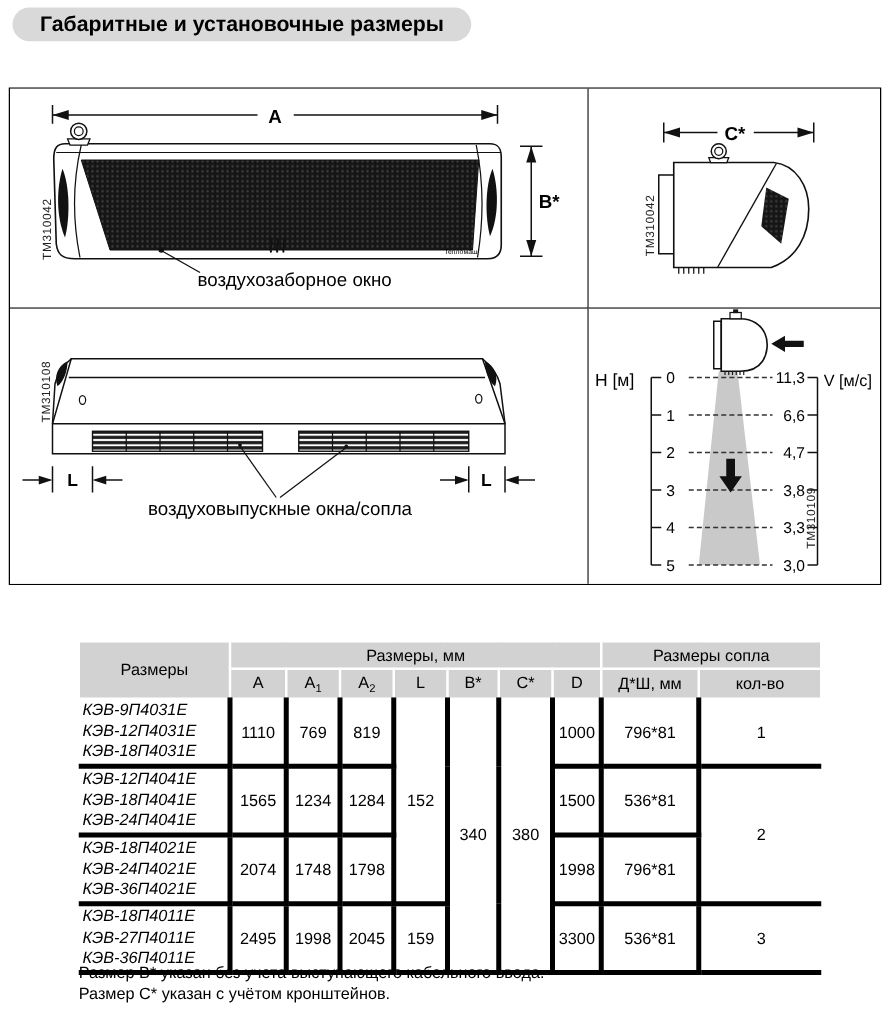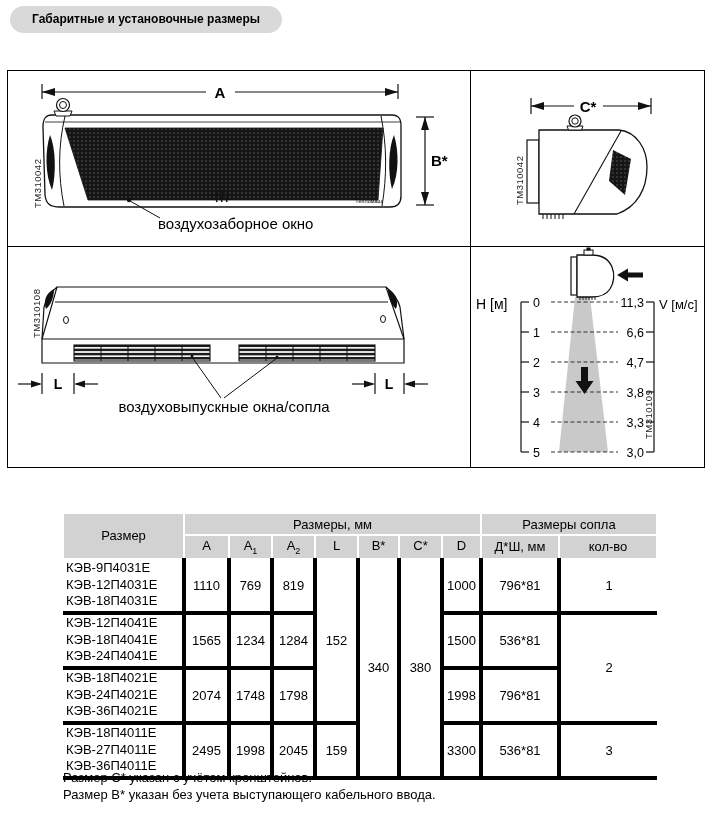--- a/index.html
+++ b/index.html
@@ -1,40 +1,40 @@
 <!DOCTYPE html>
 <html><head>
 <meta charset="utf-8">
 <style>
   html,body{margin:0;padding:0;background:#fff;}
   .page{position:relative;width:712px;height:815px;background:#fff;
         font-family:"Liberation Sans",sans-serif;color:#000;overflow:hidden;}
   .title-pill{position:absolute;left:10px;top:6px;height:27px;line-height:27px;
         padding:0 22px;background:#d9d9d9;border-radius:14px;
-        font-weight:bold;font-size:12px;white-space:nowrap;}
+        font-weight:bold;font-size:17px;white-space:nowrap;}
   .figure-box{position:absolute;left:7px;top:70px;width:696px;height:396px;
         border:1px solid #000;display:grid;
         grid-template-columns:463px 1fr;grid-template-rows:176px 1fr;}
   .q{position:relative;overflow:hidden;background:#fff;}
   .q-tl{border-right:1px solid #000;border-bottom:1px solid #000;}
   .q-tr{border-bottom:1px solid #000;}
   .q-bl{border-right:1px solid #000;}
   svg{display:block;}
   svg text{fill:#000;font-family:"Liberation Sans",sans-serif;}
   .tm-code{fill:#222;letter-spacing:0.5px;}
 
   .dim-table{position:absolute;left:62px;top:512px;border-collapse:collapse;
         table-layout:fixed;width:594px;font-size:13px;}
   .dim-table th{background:#d2d2d2;border:2px solid #fff;font-weight:normal;
         font-size:13px;padding:2px 1px;height:16px;text-align:center;}
   .dim-table th sub{font-size:9px;}
   .dim-table td{border:4px solid #000000;text-align:center;vertical-align:middle;
         height:51px;padding:0;font-size:13px;background:#fff;}
   .dim-table td.model{text-align:left;padding-left:3px;line-height:16.5px;}
-  .dim-table tbody tr td:first-child{border-left:none;}
+  .dim-table tbody tr td:first-child{border-left:none;font-style:italic;}
   .dim-table tbody tr td:last-child{border-right:none;}
   .dim-table tbody tr:first-child td{border-top:none;}
 
   .footnotes{position:absolute;left:63px;top:769px;font-size:13px;line-height:17px;}
 </style>
 </head>
 <body>
 
 <div class="page">
 
@@ -281,21 +281,21 @@
         <col style="width:43px">
       <col style="width:43px">
         <col style="width:41px">
         <col style="width:43px">
         <col style="width:39px">
       <col style="width:78px">
         <col style="width:98px">
     </colgroup>
     <thead>
       <tr>
-        <th rowspan="2">Размер</th>
+        <th rowspan="2">Размеры</th>
         <th colspan="7">Размеры, мм</th>
         <th colspan="2">Размеры сопла</th>
       </tr>
       <tr>
         <th><span>A</span><sub></sub></th>
         <th><span>A</span><sub>1</sub></th>
         <th><span>A</span><sub>2</sub></th>
         <th><span>L</span><sub></sub></th>
         <th><span>B*</span><sub></sub></th>
         <th><span>C*</span><sub></sub></th>
@@ -357,17 +357,17 @@
         <td>2045</td>
         <td>159</td>
         <td>3300</td>
         <td>536*81</td>
         <td>3</td>
       </tr>
     </tbody>
   </table>
 
   <div class="footnotes">
+    <div>Размер В* указан без учета выступающего кабельного ввода.</div>
     <div>Размер С* указан с учётом кронштейнов.</div>
-    <div>Размер В* указан без учета выступающего кабельного ввода.</div>
   </div>
 
 </div>
 
 </body></html>

